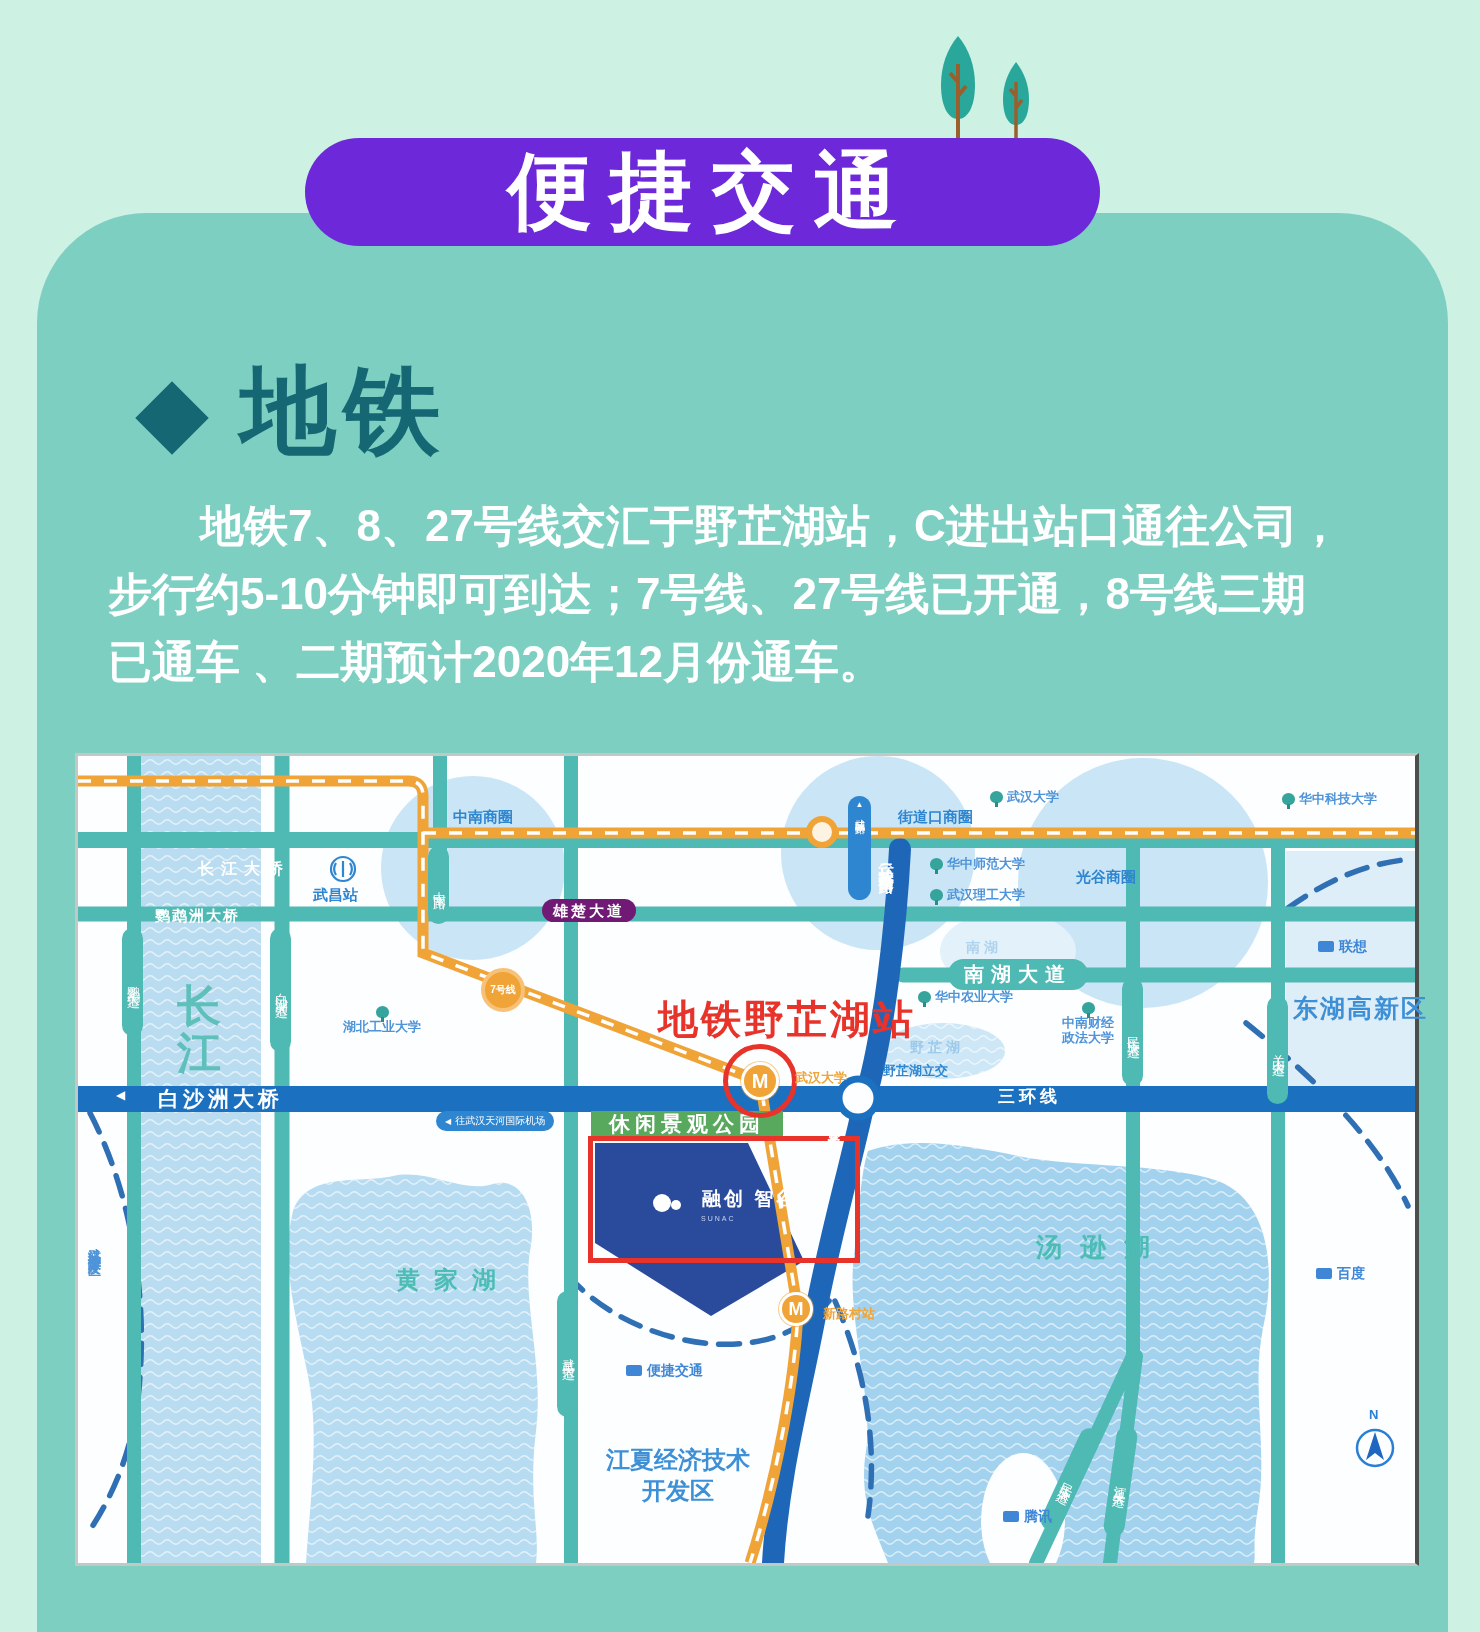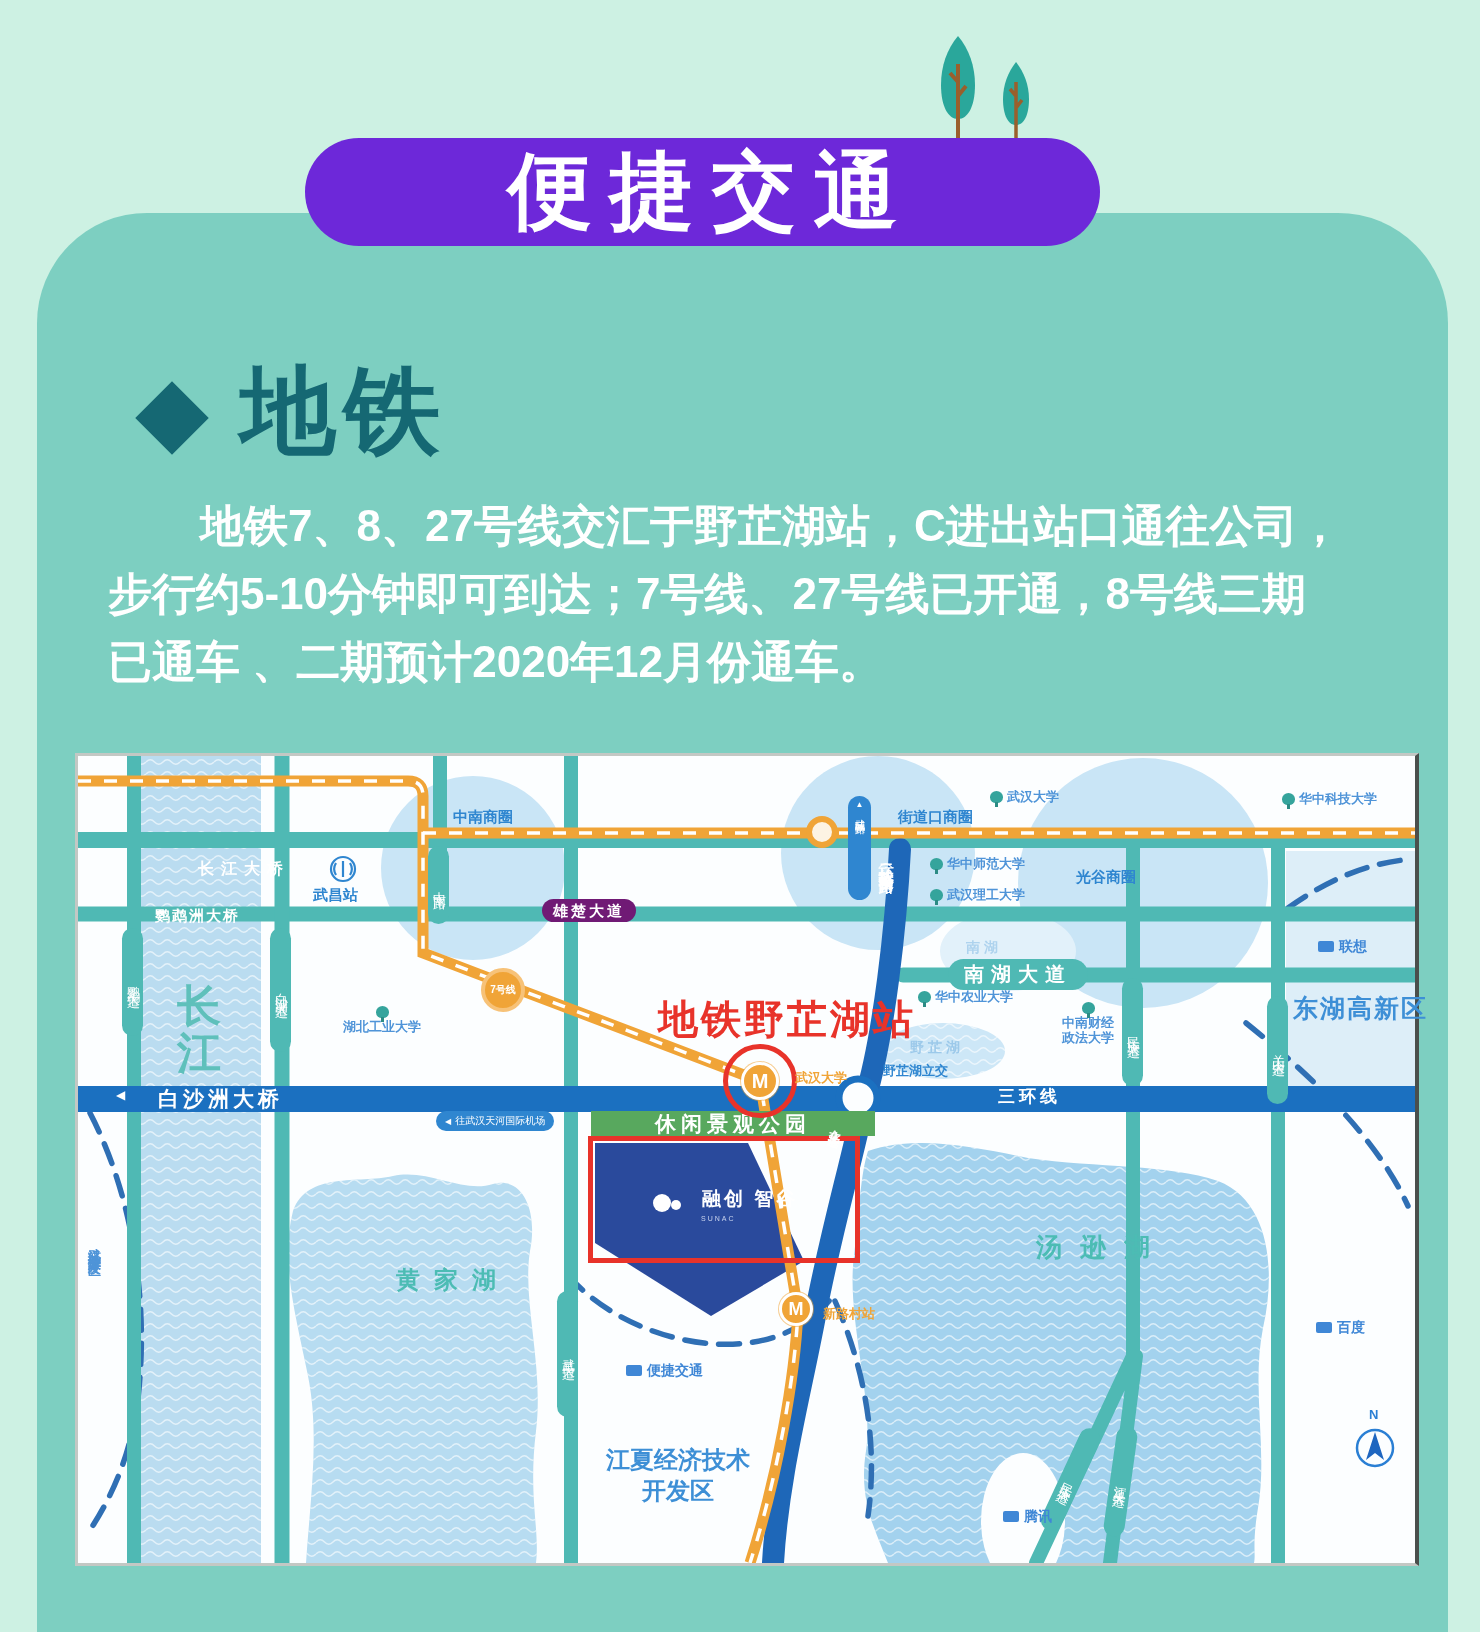--- a/index.html
+++ b/index.html
@@ -24,21 +24,21 @@
   .tree{display:inline-block;width:13px;height:12px;background:#35a49c;border-radius:50% 50% 46% 46%;position:relative;flex:0 0 auto;}
   .tree::after{content:"";position:absolute;left:5px;bottom:-4px;width:3px;height:5px;background:#2c8b84;}
   .co{display:flex;align-items:center;gap:5px;color:#3f87d6;font-size:14px;font-weight:700;}
   .co-icon{display:inline-block;width:16px;height:11px;background:#3f87d6;border-radius:2px;flex:0 0 auto;}
   .biz{color:#2f86d0;font-weight:800;font-size:15px;}
   .lake-big{color:#4cbcb4;font-weight:800;font-size:24px;letter-spacing:14px;}
   .lake-sm{color:#9cc9ea;font-size:14px;letter-spacing:4px;font-weight:700;}
   .m-badge{position:absolute;width:38px;height:38px;border-radius:50%;background:#f0a437;border:3px solid #ffffff;color:#ffffff;font-weight:900;font-size:20px;display:flex;align-items:center;justify-content:center;box-sizing:border-box;box-shadow:0 0 0 1px rgba(240,164,55,.55);}
   .red-ring{position:absolute;left:645px;top:288px;width:74px;height:74px;border:5px solid #e8332a;border-radius:50%;box-sizing:border-box;}
   .red-rect{position:absolute;left:510px;top:380px;width:272px;height:127px;border:5px solid #e8332a;box-sizing:border-box;}
-  .park-bar{position:absolute;left:513px;top:355px;width:284px;height:25px;background:#58a85e;display:flex;align-items:center;justify-content:center;}
+  .park-bar{position:absolute;left:513px;top:355px;width:192px;height:25px;background:#58a85e;display:flex;align-items:center;justify-content:center;}
   .park-bar span{color:#ffffff;font-size:21px;font-weight:700;letter-spacing:5px;}
   .badge7{position:absolute;left:403px;top:212px;width:44px;height:44px;border-radius:50%;background:#f0a437;border:4px solid #f7c278;box-sizing:border-box;display:flex;align-items:center;justify-content:center;color:#ffffff;font-size:10px;font-weight:700;}
   .badgeB{position:absolute;left:728px;top:60px;width:32px;height:32px;border-radius:50%;background:#fdf3e3;border:6px solid #f0a437;box-sizing:border-box;}
   .rail-capsule{position:absolute;left:770px;top:40px;width:23px;height:104px;background:#2f86d0;border-radius:12px;display:flex;flex-direction:column;align-items:center;padding-top:5px;box-sizing:border-box;color:#fff;}
   .rail-capsule .glyph{font-size:8px;line-height:1;color:#ffffff;}
   .rail-capsule .txt{writing-mode:vertical-rl;font-size:10px;letter-spacing:1px;margin-top:2px;}
   .air-pill{position:absolute;left:358px;top:355px;height:20px;background:#2f86d0;border-radius:10px;display:flex;align-items:center;gap:4px;padding:0 9px;color:#ffffff;font-size:10px;}
   .sunac{position:absolute;left:573px;top:430px;display:flex;align-items:center;gap:16px;color:#ffffff;}
   .sunac .zh{font-size:19px;font-weight:700;letter-spacing:3px;border-left:1px solid rgba(255,255,255,.0);}
   .sunac .en{font-size:7px;letter-spacing:2px;color:#c9d4ee;margin-top:3px;}
@@ -242,21 +242,21 @@
     <div class="ml uni-col preline" style="left:972px;top:246px;width:76px;">
       <span class="tree"></span>
       <span class="preline">中南财经
 政法大学</span>
     </div>
 
     <div class="ml co" style="left:1240px;top:182px;">
       <span class="co-icon"></span>
       <span>联想</span>
     </div>
-    <div class="ml co" style="left:1238px;top:563px;">
+    <div class="ml co" style="left:1238px;top:509px;">
       <span class="co-icon"></span>
       <span>百度</span>
     </div>
     <div class="ml co" style="left:548px;top:606px;">
       <span class="co-icon"></span>
       <span>便捷交通</span>
     </div>
     <div class="ml co" style="left:925px;top:752px;">
       <span class="co-icon"></span>
       <span>腾讯</span>

